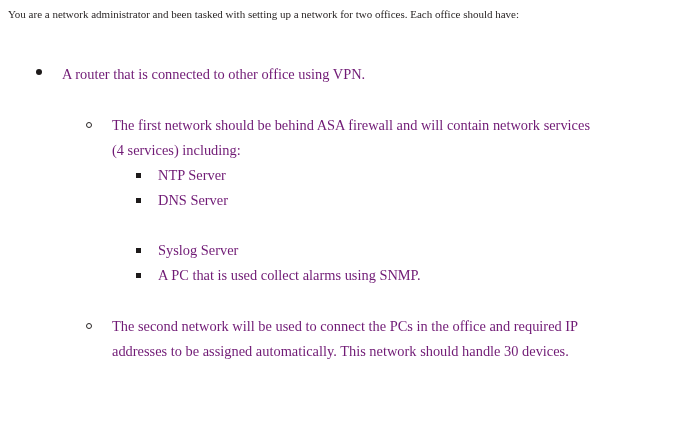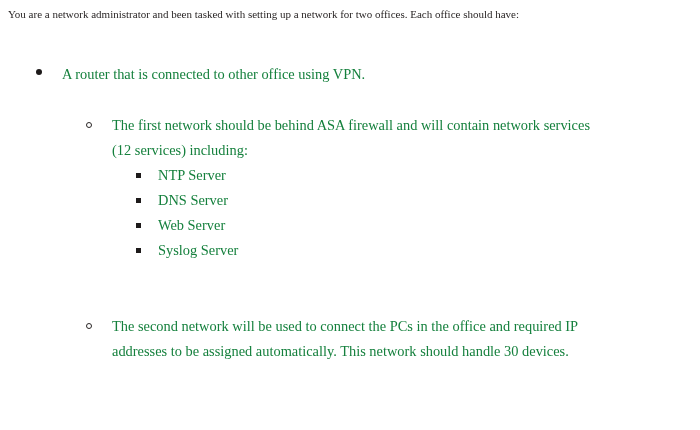--- a/index.html
+++ b/index.html
@@ -48,21 +48,21 @@
     color: #2a2626;
     line-height: 24.6px;
     font-size: 14.4px;
     user-select: none;
   }
 
   .body-text {
     flex: 1 1 auto;
     font-size: 14.4px;
     line-height: 24.6px;
-    color: #15803d;
+    color: #701a75;
   }
 
   
   .lvl1 {
     left: 36px;
     width: 600px;
   }
   .lvl1 .marker {
     width: 26px;
     font-size: 13px;
@@ -119,43 +119,43 @@
   <div class="intro">You are a network administrator and been tasked with setting up a network for two offices. Each office should have:</div>
 
   <div class="block lvl1" style="top:62px;">
     <span class="marker"><span class="glyph"></span></span>
     <span class="body-text">A router that is connected to other office using VPN.</span>
   </div>
 
 
   <div class="block lvl2" style="top:113px;">
     <span class="marker"><span class="glyph"></span></span>
-    <span class="body-text">The first network should be behind ASA firewall and will contain network services (12 services) including:</span>
+    <span class="body-text">The first network should be behind ASA firewall and will contain network services (4 services) including:</span>
   </div>
 
   <div class="block lvl3" style="top:163px;">
     <span class="marker"><span class="glyph"></span></span>
     <span class="body-text">NTP Server</span>
   </div>
 
   <div class="block lvl3" style="top:188px;">
     <span class="marker"><span class="glyph"></span></span>
     <span class="body-text">DNS Server</span>
   </div>
 
-  <div class="block lvl3" style="top:213px;">
-    <span class="marker"><span class="glyph"></span></span>
-    <span class="body-text">Web Server</span>
-  </div>
 
   <div class="block lvl3" style="top:238px;align-items:center;">
     <span class="marker"><span class="glyph"></span></span>
     <span class="body-text">Syslog Server</span>
   </div>
 
+  <div class="block lvl3" style="top:263px;">
+    <span class="marker"><span class="glyph"></span></span>
+    <span class="body-text">A PC that is used collect alarms using SNMP.</span>
+  </div>
 
   <div class="block lvl2" style="top:288px;margin-top:26px;">
     <span class="marker"><span class="glyph"></span></span>
     <span class="body-text">The second network will be used to connect the PCs in the office and required IP addresses to be assigned automatically. This network should handle 30 devices.</span>
   </div>
 
 
 </div>
 
 </body></html>

